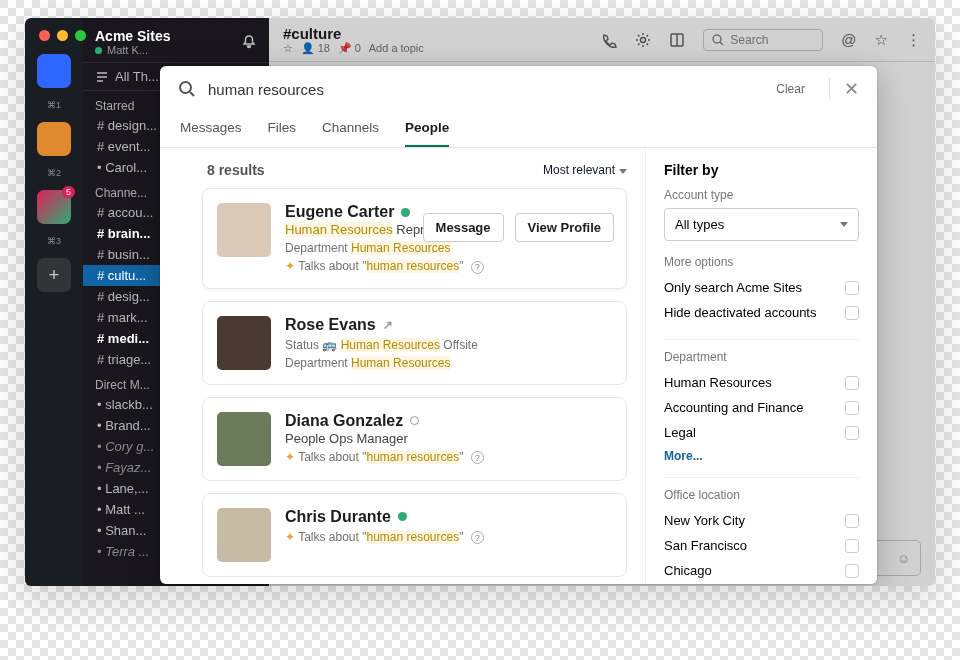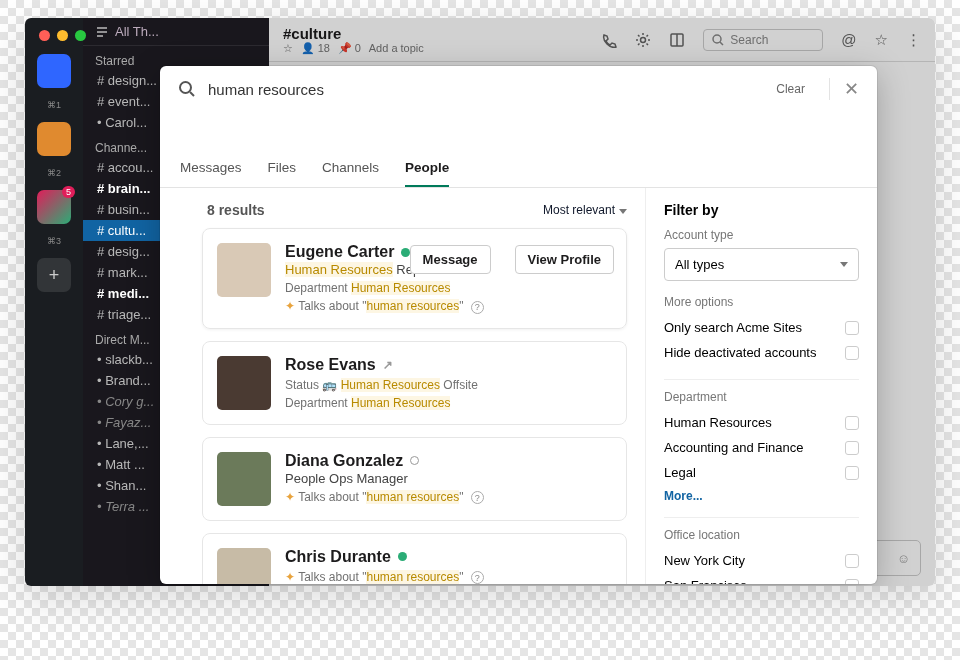--- a/index.html
+++ b/index.html
@@ -39,41 +39,41 @@
 .msg-input .plus { border:1px solid #ccc; border-radius:50%; width:18px; height:18px; display:flex; align-items:center; justify-content:center; font-size:12px; }
 
 
 .modal { position: absolute; top: 48px; left: 135px; right: 58px; bottom: 2px; background: #fff; border-radius: 6px; box-shadow: 0 0 0 1px rgba(0,0,0,0.08), 0 8px 32px rgba(0,0,0,0.25); z-index: 20; display: flex; flex-direction: column; overflow: hidden; }
 .search-row { display: flex; align-items: center; padding: 12px 18px; gap: 12px; }
 .search-icon { color: #555; }
 .search-text { font-size: 15px; color: #333; flex: 1; }
 .clear { font-size: 12px; color: #666; }
 .close-x { color: #888; font-size: 18px; padding-left: 14px; border-left: 1px solid #e3e3e3; margin-left: 12px; }
 .tabs { display: flex; gap: 26px; padding: 0 20px; border-bottom: 1px solid #e3e3e3; }
-.tab { padding: 8px 0 10px; font-size: 13.5px; color: #555; cursor: pointer; margin-top: 40px; }
+.tab { padding: 8px 0 10px; font-size: 13.5px; color: #555; cursor: pointer; }
 .tab.active { color: #1d1c1d; font-weight: 700; border-bottom: 2px solid #007a5a; }
 
 .body { flex: 1; display: flex; overflow: hidden; }
 .results { flex: 1; padding: 14px 18px; overflow: auto; }
 .res-header { display: flex; justify-content: space-between; align-items: center; margin-bottom: 10px; padding-left: 29px; }
 .count { font-size: 14px; color: #555; font-weight: 600; }
 .sort { font-size: 12px; color: #0f172a; }
 .card { border: 1px solid #e6e6e6; border-radius: 8px; padding: 14px; display: flex; gap: 14px; margin-bottom: 12px; position: relative; margin-left: 24px; }
 .card:first-of-type { box-shadow: 0 1px 3px rgba(0,0,0,0.06); }
 .avatar { width: 54px; height: 54px; border-radius: 5px; flex-shrink: 0; background:#ddd center/cover; }
 .p-name { font-weight: 800; font-size: 16px; color: #1d1c1d; display: flex; align-items: center; gap: 7px; }
 .presence { width: 9px; height: 9px; border-radius: 50%; }
 .presence.online { background: #2bac76; }
 .presence.offline { background: #fff; border: 1.5px solid #999; }
 .p-role { font-size: 13px; color: #444; margin-top: 1px; }
 .p-line { font-size: 12px; color: #717171; margin-top: 4px; }
 .hl { color: #b88a00; background: #fdf6e3; }
 .sparkle { color: #e8a33d; }
 .info-dot { display:inline-flex; width:13px; height:13px; border:1px solid #aaa; border-radius:50%; font-size:9px; color:#888; align-items:center; justify-content:center; margin-left:4px; }
-.card-btns { position: absolute; right: 12px; top: 16px; display: flex; gap: 24px; }
+.card-btns { position: absolute; right: 12px; top: 24px; display: flex; gap: 11px; }
 .btn { border: 1px solid #ccc; background: #fff; border-radius: 4px; padding: 6px 12px; font-size: 13px; font-weight: 600; color: #1d1c1d; }
 
 .filters { width: 232px; border-left: 1px solid #eee; padding: 14px 18px; font-size: 13px; overflow:auto; }
 .f-title { font-weight: 700; font-size: 14px; margin-bottom: 10px; }
 .f-label { font-size: 12px; color: #777; margin-bottom: 6px; }
 .select { border: 1px solid #ccc; border-radius: 4px; padding: 8px 10px; display: flex; justify-content: space-between; align-items: center; margin-bottom: 14px; }
 .f-group { margin-bottom: 14px; }
 .f-row { display: flex; justify-content: space-between; align-items: center; padding: 5px 0; }
 .checkbox { width: 14px; height: 14px; border: 1px solid #ccc; border-radius: 3px; }
 .more-link { color: #1264a3; font-size: 12px; margin-top: 4px; font-weight: bold; }
@@ -98,20 +98,29 @@
       <div class="rail-item" style="background: rgb(224, 138, 47);"></div>
       <div class="rail-label">⌘2</div>
       <div class="rail-item" style="background: linear-gradient(135deg, rgb(224, 30, 90), rgb(43, 172, 118));">
         <span class="badge">5</span>
       </div>
       <div class="rail-label">⌘3</div>
       <div class="rail-add">+</div>
     </div>
 
   <div class="sidebar">
+    <div class="sb-header">
+      <div>
+        <div class="sb-title">Acme Sites</div>
+        <div class="sb-user">Matt K...</div>
+      </div>
+      <svg width="16" height="16" fill="none" stroke="#bbb" stroke-width="1.5">
+          <path d="M8 2c2 0 3.5 1.5 3.5 4v2l1.5 2H3l1.5-2V6C4.5 3.5 6 2 8 2zm-1.5 10h3a1.5 1.5 0 01-3 0z"></path>
+        </svg>
+    </div>
     <div class="sb-threads">
       <svg width="14" height="14" stroke="#bbb" fill="none" stroke-width="1.5">
           <path d="M2 3h10M2 7h10M2 11h6"></path>
         </svg>
       <span>All Th...</span>
     </div>
     <div class="sb-section">Starred</div>
     <div id="starred">
         <div class="sb-item "># design...</div>
         <div class="sb-item "># event...</div>

